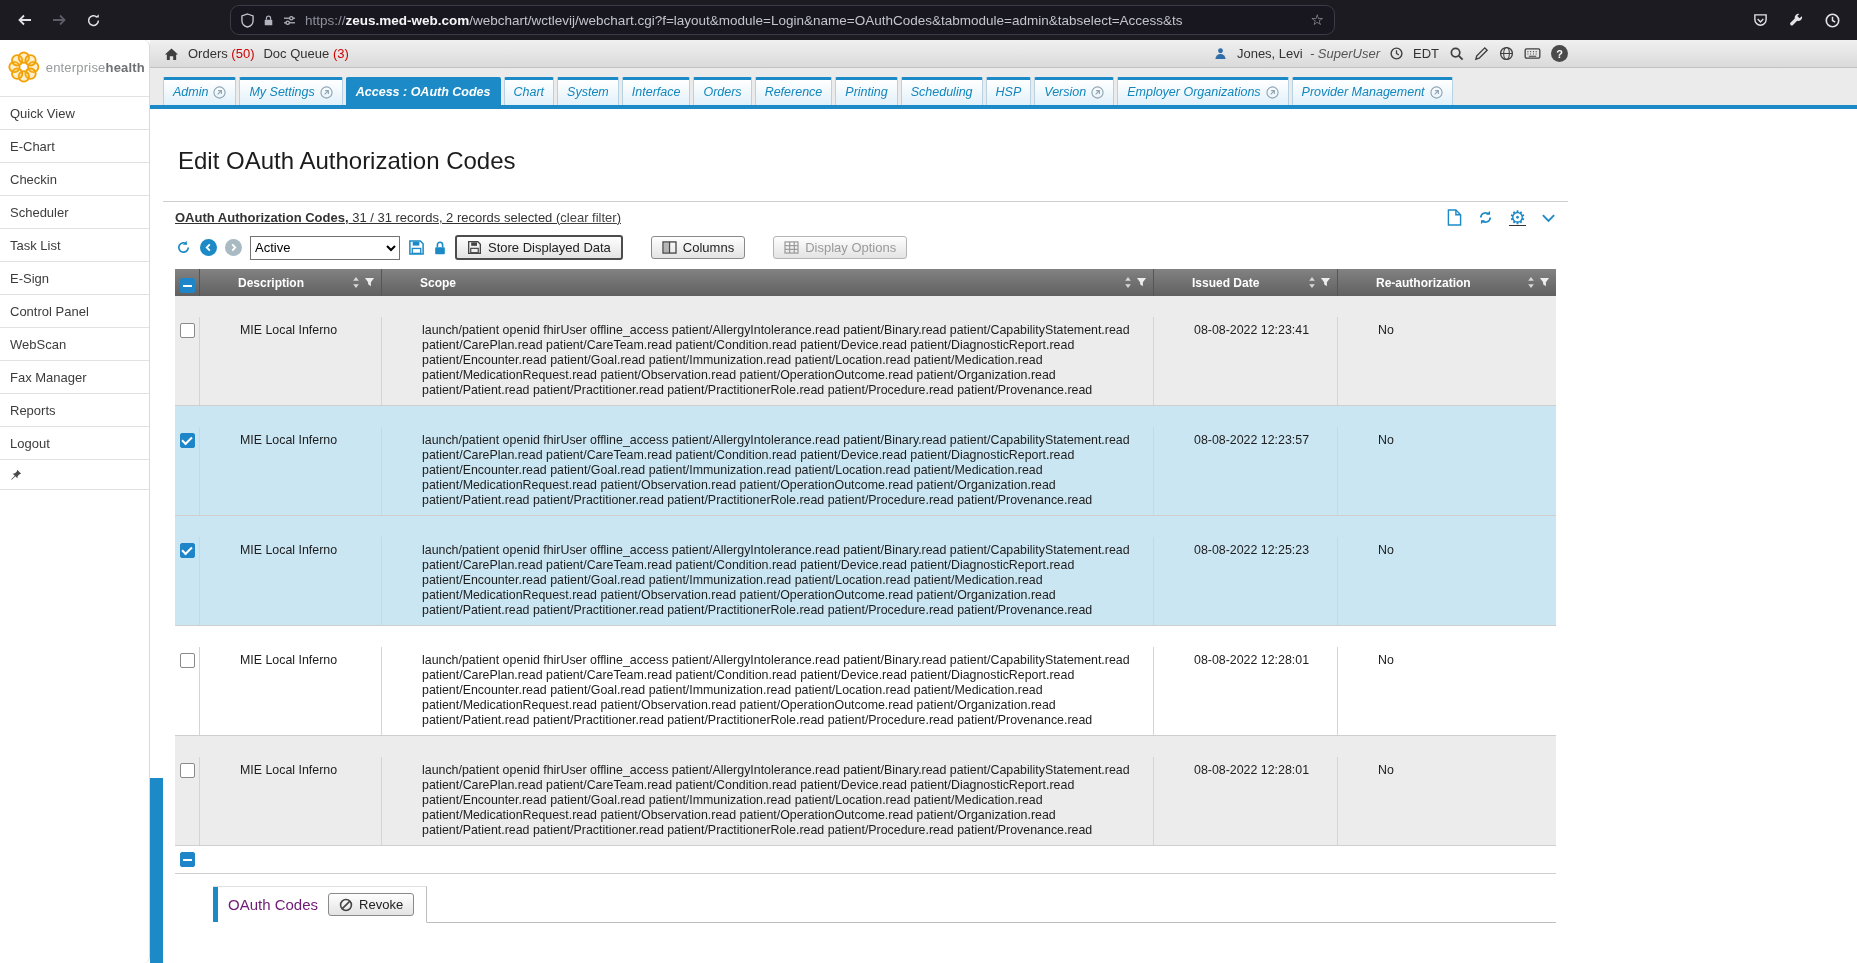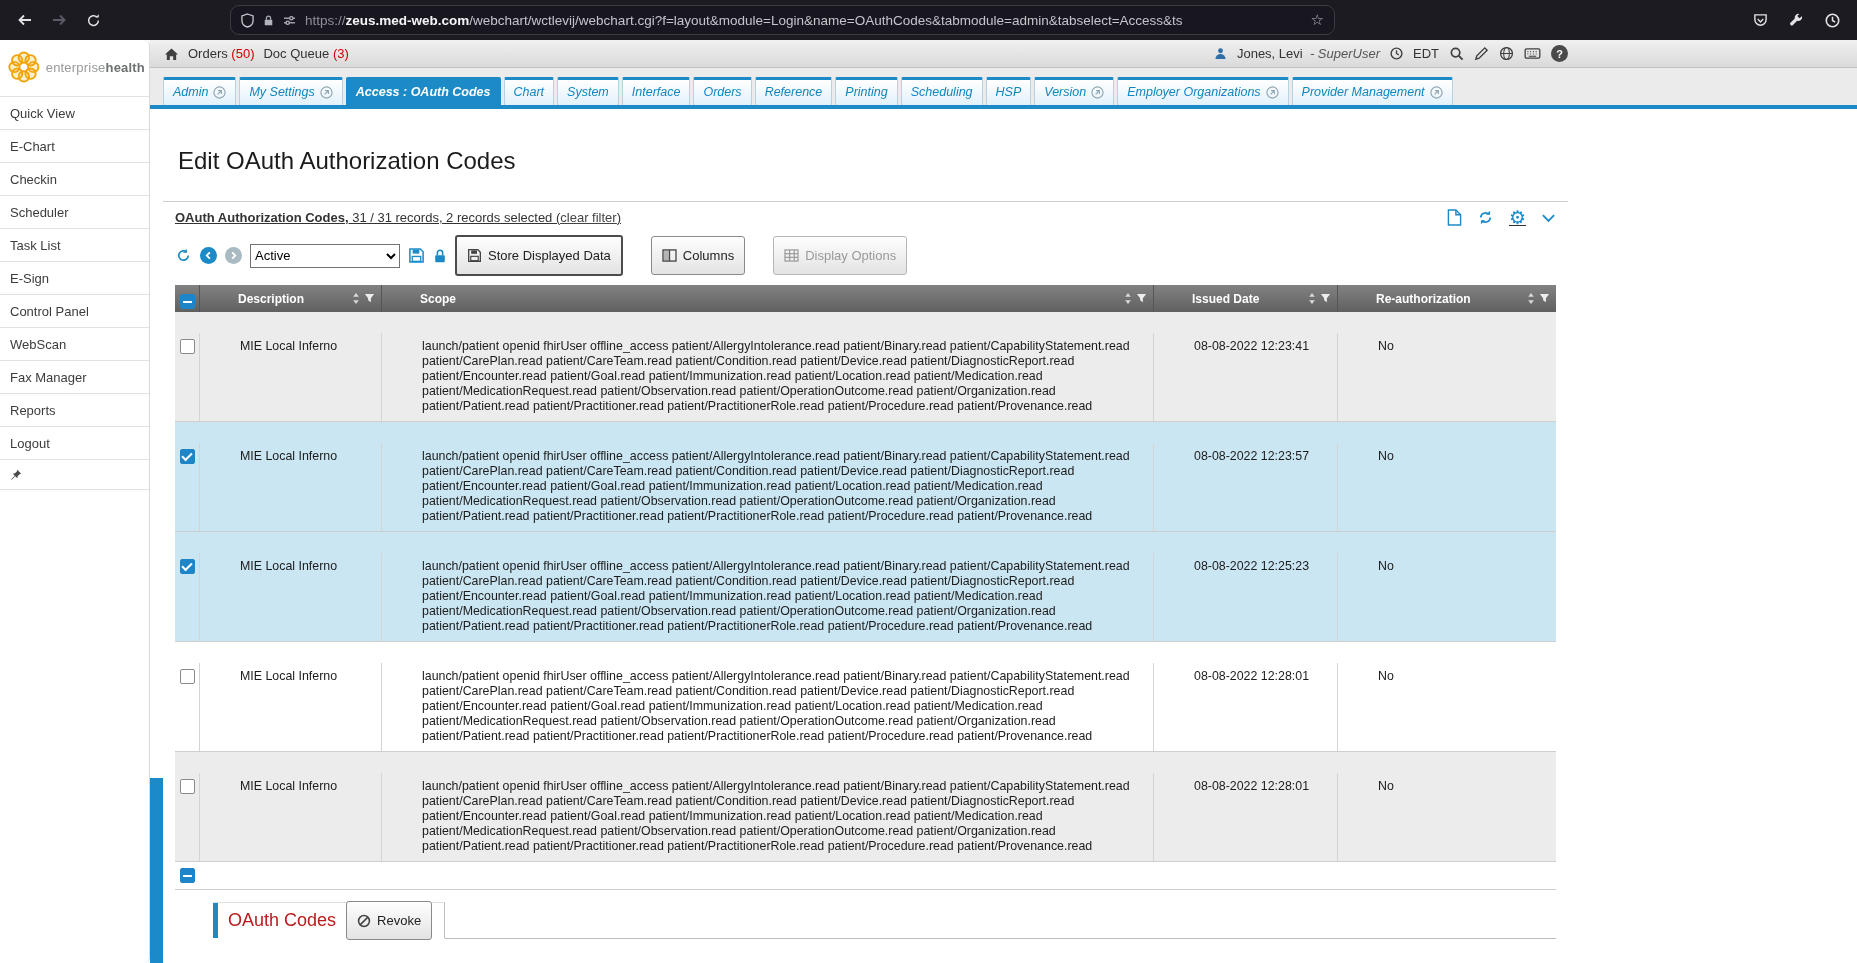--- a/index.html
+++ b/index.html
@@ -58,21 +58,21 @@
   .rb-icons { margin-left:auto; display:flex; align-items:center; gap:15px; color:#1b8ac6; }
   .rb-icons .ic { display:flex; align-items:center; cursor:pointer; }
   .gear-glyph { font-size:19px; line-height:17px; }
 
   .controls { padding:3px 12px 9px; display:flex; align-items:center; gap:8px; }
   .ctl-ic { color:#1b8ac6; display:flex; align-items:center; cursor:pointer; }
   .nav-circle { width:17px; height:17px; border-radius:50%; display:flex; align-items:center; justify-content:center; }
   .nav-circle.back { background:#1b8ac6; }
   .nav-circle.fwd { background:#a9bac2; }
   select.status { width:150px; height:24px; font-size:13px; border:1px solid #737373; background:#fff; font-family:"Liberation Sans",sans-serif; }
-  .btn { display:flex; align-items:center; gap:6px; padding:11px 10px; font-size:13px; color:#222; background:linear-gradient(#fefefe,#e3e3e3); border:1px solid #8a8a8a; border-radius:3px; cursor:pointer; white-space:nowrap; }
+  .btn { display:flex; align-items:center; gap:6px; padding:3px 10px; font-size:13px; color:#222; background:linear-gradient(#fefefe,#e3e3e3); border:1px solid #8a8a8a; border-radius:3px; cursor:pointer; white-space:nowrap; }
   .btn.primary { border:2px solid #4c4c4c; }
   .btn.disabled { color:#9a9a9a; border-color:#b5b5b5; }
   .btn .bic { display:flex; color:#444; }
   .btn.disabled .bic { color:#9a9a9a; }
   .ctl-gap { width:12px; }
 
   
   .grid { margin:0 12px; }
   .trow, .thead { display:grid; grid-template-columns:25px 150px 1fr 152px 186px;gap:32px; }
   .thead { background:linear-gradient(#828282,#606060); color:#fff; height:27px; font-size:12px; font-weight:bold; }
@@ -94,21 +94,21 @@
   .cb.master { background:#1e86c8; border-color:#1e86c8; }
   .cb.master::after { content:""; width:9px; height:2px; background:#fff; }
   .scope-cell { word-break:break-word; }
 
   .grid-footer { padding:6px 0 6px 5px; border-bottom:1px solid #cfcfcf; display:flex; }
 
   
   .bottom-tabs { margin:12px 12px 0 50px; display:flex; align-items:stretch; border-bottom:1px solid #bdbdbd; height:37px; }
   .btab { display:flex; align-items:center; gap:10px; background:#fff; border-right:1px solid #bdbdbd; border-top:1px solid #e0e0e0; margin-bottom:-1px; border-bottom:1px solid #fff; padding-right:12px; cursor:pointer; }
   .btab .accent { width:5px; height:100%; background:#1b8ac6; }
-  .btab .blabel { font-size:18px; color:#b91c1c; }
+  .btab .blabel { font-size:15px; color:#701a75; }
   .left-accent-strip { position:absolute; left:150px; top:778px; width:13px; height:185px; background:#1b8ac6; }
 </style>
 </head>
 <body>
 
 <div class="chrome">
   <div class="chrome-btn">
     <svg viewBox="0 0 16 16" width="16" height="16">
         <path d="M14 8H2.5M7 3.5 2.5 8 7 12.5" fill="none" stroke="currentColor" stroke-width="1.8"></path>
       </svg>

